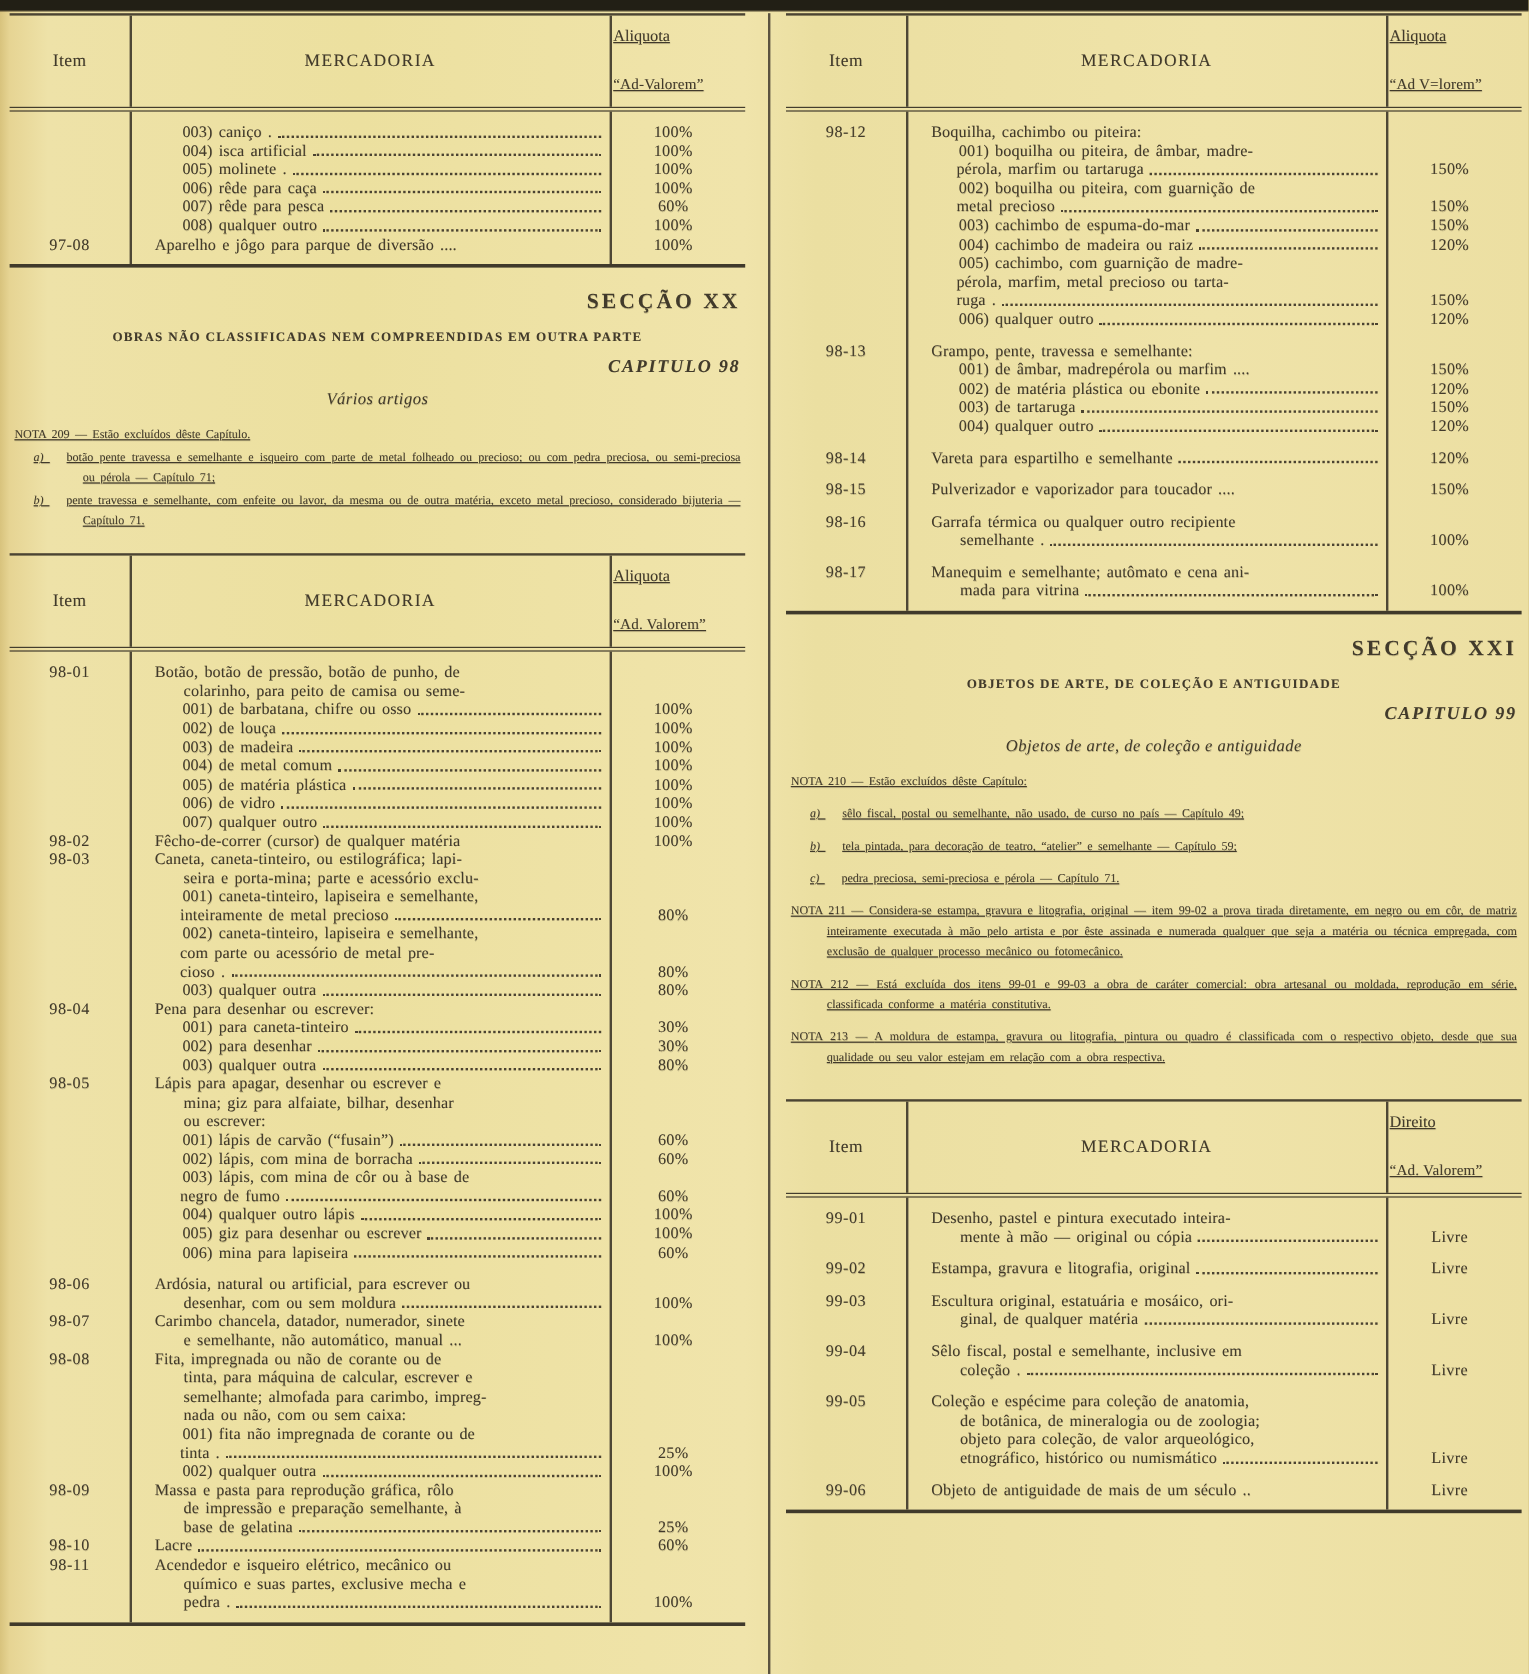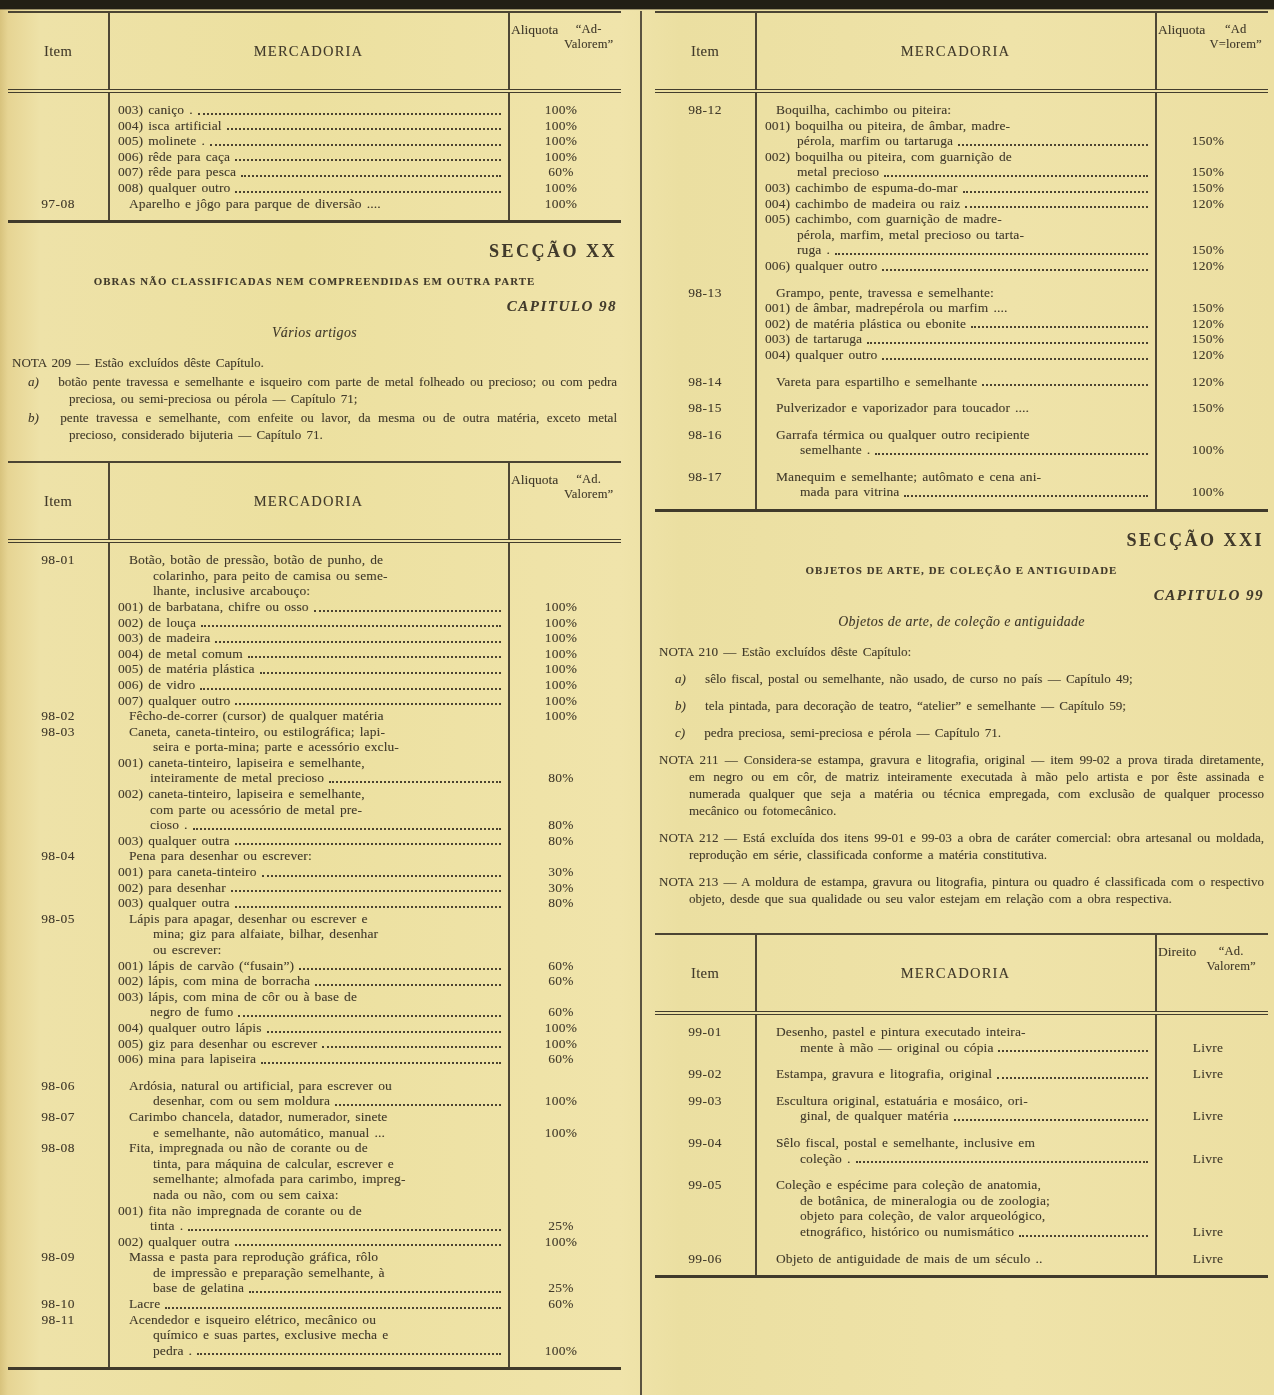--- a/index.html
+++ b/index.html
@@ -15,42 +15,42 @@
   .cols{position:relative;display:flex;padding:11px 6px 0 8px;gap:34px;}
   .col{width:613px;}
 
   
   .ttable{border-top:2px solid #4b4433;border-bottom:3px solid #403a2b;}
   .thead{position:relative;display:grid;grid-template-columns:100px 1fr 112px;height:76px;border-bottom:4px double #433d2d;}
   .vlines::before{content:"";position:absolute;top:0;bottom:0;left:100px;width:2px;background:#4e4735;}
   .vlines::after{content:"";position:absolute;top:0;bottom:0;right:111px;width:2px;background:#4e4735;}
   .th-item{display:flex;align-items:center;justify-content:center;font-size:14.5px;letter-spacing:.4px;}
   .th-merc{display:flex;align-items:center;justify-content:center;font-size:14.5px;letter-spacing:1.2px;}
-  .th-rate{display:flex;flex-direction:row;justify-content:space-between;text-align:center;padding:9px 2px 11px;font-size:13.5px;}
+  .th-rate{display:flex;flex-direction:column;justify-content:space-between;text-align:left;padding:9px 2px 11px;font-size:13.5px;text-decoration:underline;}
   .th-rate .r2{font-size:12.5px;letter-spacing:.2px;}
   .tbody{position:relative;padding:9px 0 9px;font-size:13.4px;line-height:15.6px;}
   .tline{display:grid;grid-template-columns:100px 1fr 112px;}
   .tline.gap{margin-top:11px;}
   .c-item{text-align:center;letter-spacing:.5px;}
   .c-desc{display:flex;align-items:baseline;padding-right:4px;word-spacing:1.6px;letter-spacing:.15px;}
   .c-desc .txt{white-space:pre-wrap;}
   .ind0{padding-left:21px;}
   .ind1{padding-left:45px;}
-  .ind2{padding-left:10px;}
+  .ind2{padding-left:44px;}
   .ind3{padding-left:42px;}
   .dots{flex:1 1 auto;min-width:10px;border-bottom:2px dotted #4b4331;margin:0 4px 3px 5px;height:0;align-self:flex-end;}
   .c-rate{text-align:center;padding-right:8px;letter-spacing:.3px;}
 
   
   .section{padding:18px 4px 16px;}
   .sec-title{text-align:right;font-weight:700;font-size:18px;letter-spacing:2.5px;margin-bottom:13px;}
   .sec-sub{text-align:center;font-weight:700;font-size:10.8px;letter-spacing:1.1px;margin-bottom:11px;}
   .sec-chap{text-align:right;font-style:italic;font-weight:700;font-size:15px;letter-spacing:1.5px;margin-bottom:10px;}
   .sec-chapsub{text-align:center;font-style:italic;font-size:13.8px;letter-spacing:.4px;margin-bottom:13px;}
-  .notes{font-size:13px;line-height:17px;text-align:justify;word-spacing:2px;}
+  .notes{font-size:10px;line-height:17px;text-align:justify;word-spacing:2px;text-decoration:underline;}
   .note{margin:0 0 2px;padding-left:30px;text-indent:-30px;}
   .note.alpha{padding-left:57px;text-indent:-41px;}
   .note .marker{font-style:normal;}
   .note.alpha .marker{font-style:italic;padding-right:14px;}
   .notes.spaced .note{margin-bottom:10px;}
 
   
   .page *{text-shadow:0.35px 0.35px 0 rgba(72,60,38,.28);}
 </style>
 </head>
@@ -158,27 +158,20 @@
               <div class="c-item">98-01</div>
               <div class="c-desc ind0">
                 <span class="txt">Botão, botão de pressão, botão de punho, de</span>
               </div>
               <div class="c-rate"></div>
             </div>
             <div class="tline">
               <div class="c-item"></div>
               <div class="c-desc ind1">
                 <span class="txt">colarinho, para peito de camisa ou seme-</span>
-              </div>
-              <div class="c-rate"></div>
-            </div>
-            <div class="tline">
-              <div class="c-item"></div>
-              <div class="c-desc ind1">
-                <span class="txt">lhante, inclusive arcabouço:</span>
               </div>
               <div class="c-rate"></div>
             </div>
             <div class="tline">
               <div class="c-item"></div>
               <div class="c-desc ind2">
                 <span class="txt">001) de barbatana, chifre ou osso</span>
                 <span class="dots"></span>
               </div>
               <div class="c-rate">100%</div>

